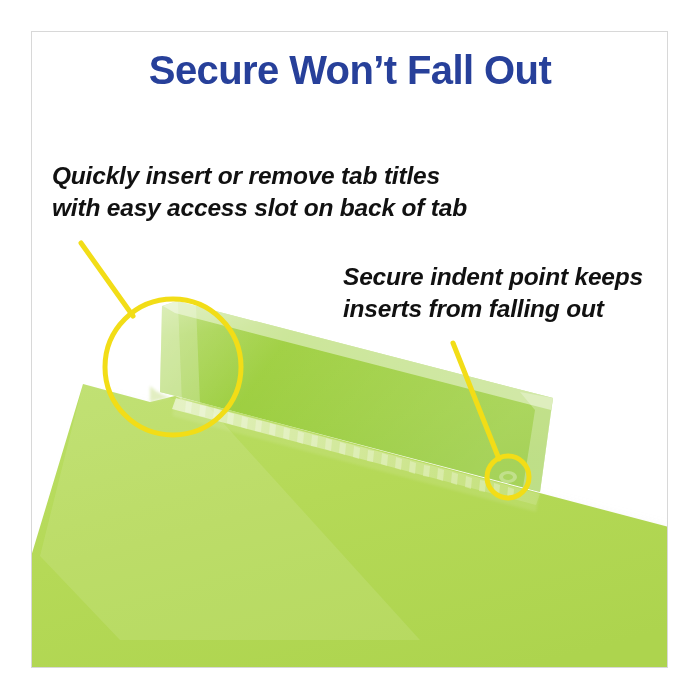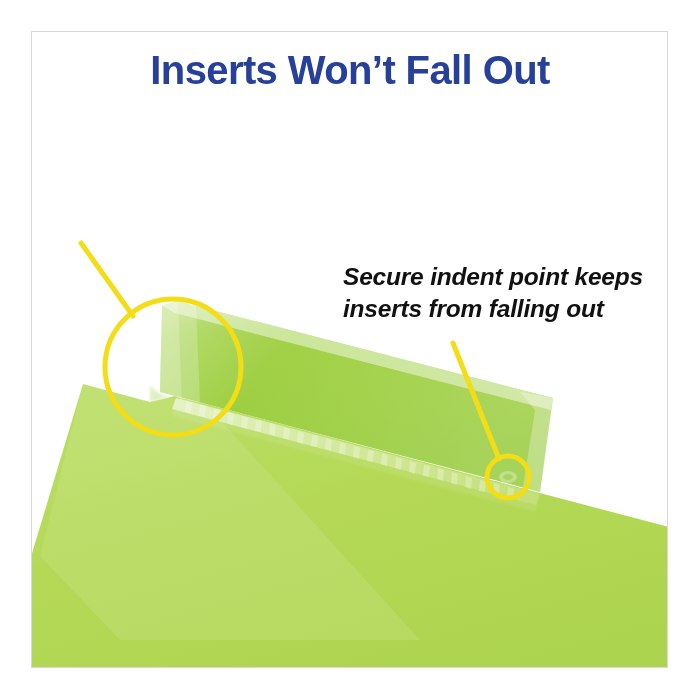--- a/index.html
+++ b/index.html
@@ -201,20 +201,22 @@
     <g>
       <line x1="81" y1="243" x2="133" y2="316" stroke="#F2DD17" stroke-width="5" stroke-linecap="round"></line>
       <circle cx="173" cy="367" r="68" fill="none" stroke="#F2DD17" stroke-width="5"></circle>
     </g>
     <g>
       <line x1="453" y1="343" x2="499" y2="459" stroke="#F2DD17" stroke-width="5" stroke-linecap="round"></line>
       <circle cx="508" cy="477" r="21" fill="none" stroke="#F2DD17" stroke-width="5"></circle>
     </g>
   </svg>
 
-  <div id="headline">Inserts Won’t Fall Out</div>
-
+  <div id="headline">Secure Won’t Fall Out</div>
+
+  <div class="callout" id="callout-left">Quickly insert or remove tab titles
+with easy access slot on back of tab</div>
 
   <div class="callout" id="callout-right">Secure indent point keeps
 inserts from falling out</div>
 
   <div id="frame"></div>
 </div>
 
 </body></html>

